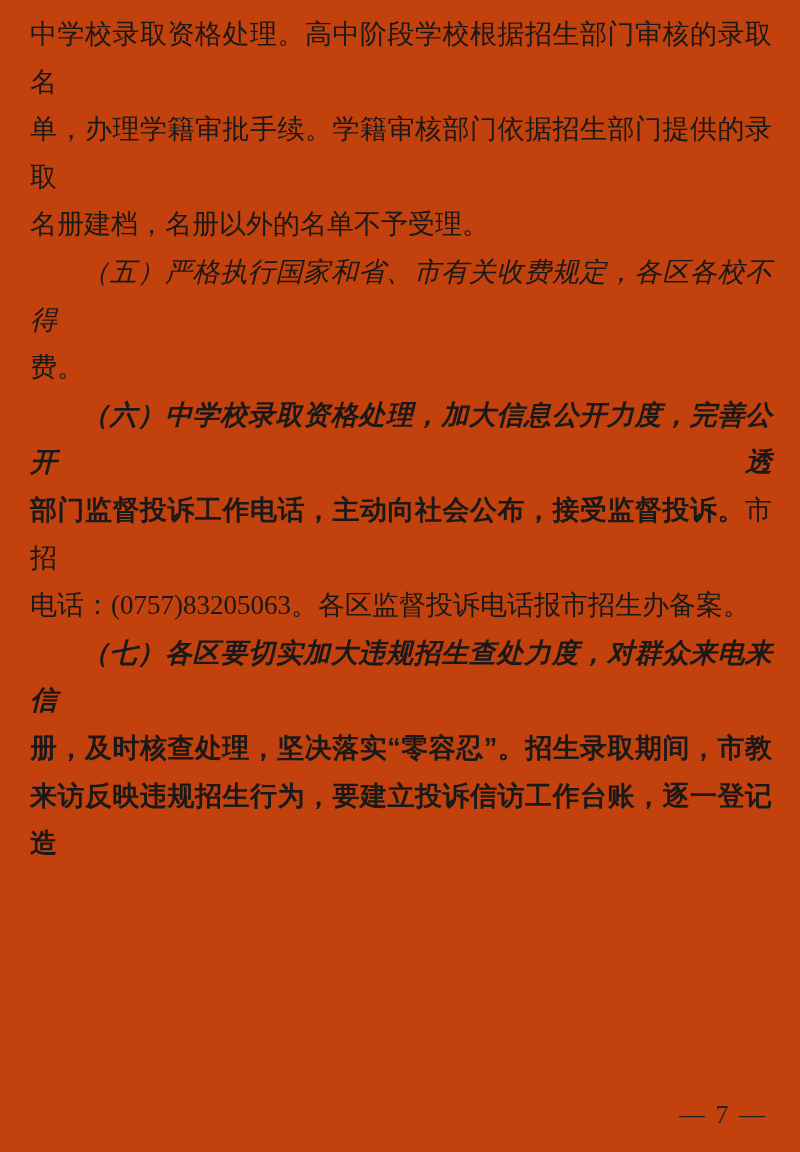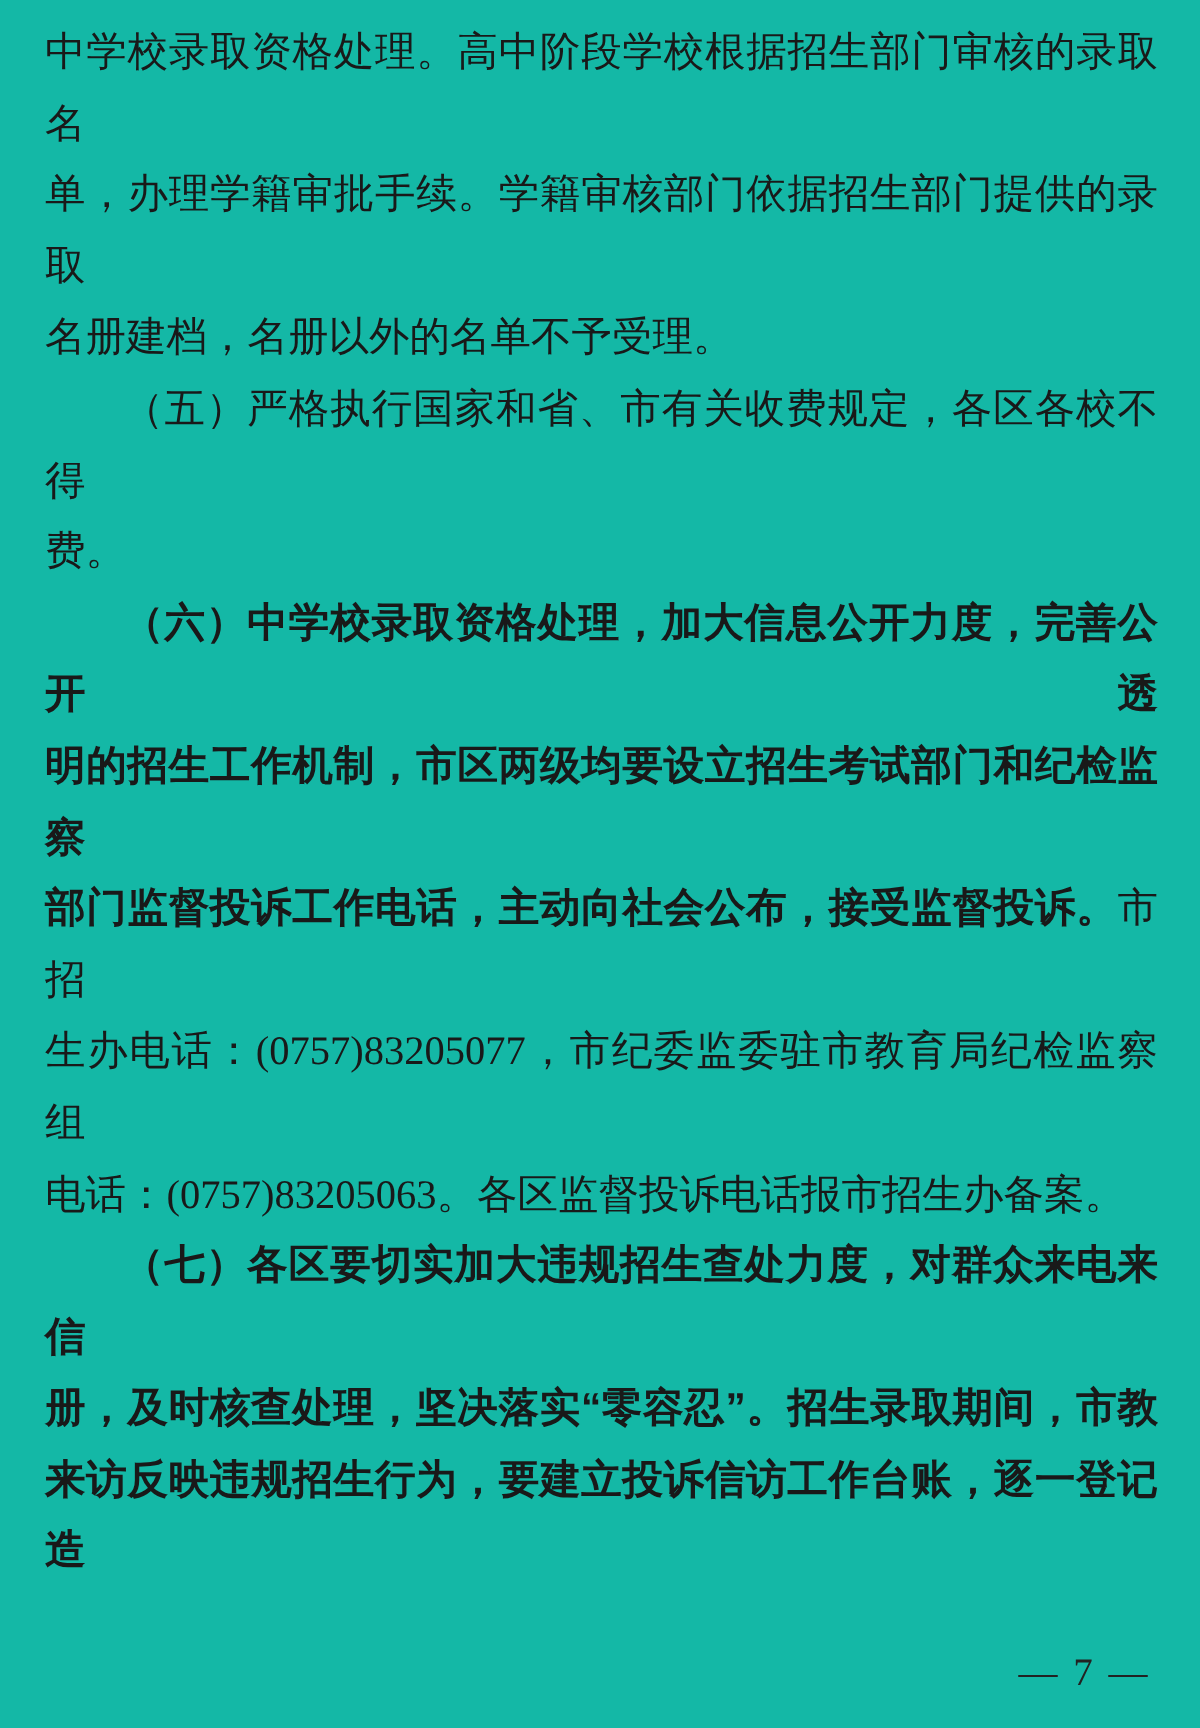--- a/index.html
+++ b/index.html
@@ -1,20 +1,20 @@
 <!DOCTYPE html>
 <html><head>
 <meta charset="utf-8">
 <style>
   html, body { margin: 0; padding: 0; }
   .page {
     position: relative;
     width: 800px;
     height: 1152px;
-    background: #14b8a6;
+    background: #c2410c;
     overflow: hidden;
   }
   .textblock {
     position: absolute;
     left: 30px;
     right: 28px;
     top: 11px;
   }
   .ln {
     font-size: 27px;
@@ -31,21 +31,21 @@
   .ht {
     font-family: "Liberation Sans", "DejaVu Sans", sans-serif;
     font-weight: 700;
   }
   
   .j {
     text-align: justify;
     text-align-last: justify;
   }
   
-  .ind { text-indent: 52px; }
+  .ind { text-indent: 52px; font-style: italic; }
   .pageno {
     position: absolute;
     top: 1100px;
     right: 33px;
     font-family: "Liberation Serif", "DejaVu Serif", serif;
     font-size: 26px;
     color: #222222;
     letter-spacing: 2px;
   }
 </style>
@@ -56,23 +56,21 @@
   <div class="textblock">
 
     <div class="ln fs j">中学校录取资格处理。高中阶段学校根据招生部门审核的录取名</div>
     <div class="ln fs j">单，办理学籍审批手续。学籍审核部门依据招生部门提供的录取</div>
     <div class="ln fs">名册建档，名册以外的名单不予受理。</div>
 
     <div class="ln fs j ind">（五）严格执行国家和省、市有关收费规定，各区各校不得</div>
     <div class="ln fs">费。</div>
 
     <div class="ln ht j ind">（六）中学校录取资格处理，加大信息公开力度，完善公开透</div>
-    <div class="ln ht j">明的招生工作机制，市区两级均要设立招生考试部门和纪检监察</div>
     <div class="ln ht j"><span>部门监督投诉工作电话，主动向社会公布，接受监督投诉。</span><span class="fs">市招</span></div>
-    <div class="ln fs j">生办电话：(0757)83205077，市纪委监委驻市教育局纪检监察组</div>
     <div class="ln fs">电话：(0757)83205063。各区监督投诉电话报市招生办备案。</div>
 
     <div class="ln ht j ind">（七）各区要切实加大违规招生查处力度，对群众来电来信</div>
     <div class="ln ht j">册，及时核查处理，坚决落实“零容忍”。招生录取期间，市教</div>
     <div class="ln ht j">来访反映违规招生行为，要建立投诉信访工作台账，逐一登记造</div>
 
   </div>
 
   <div class="pageno">— 7 —</div>
 </div>

